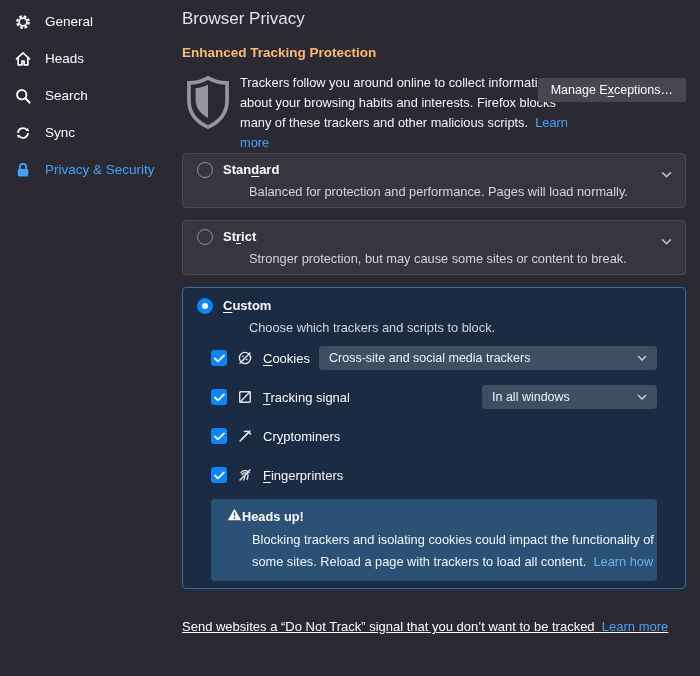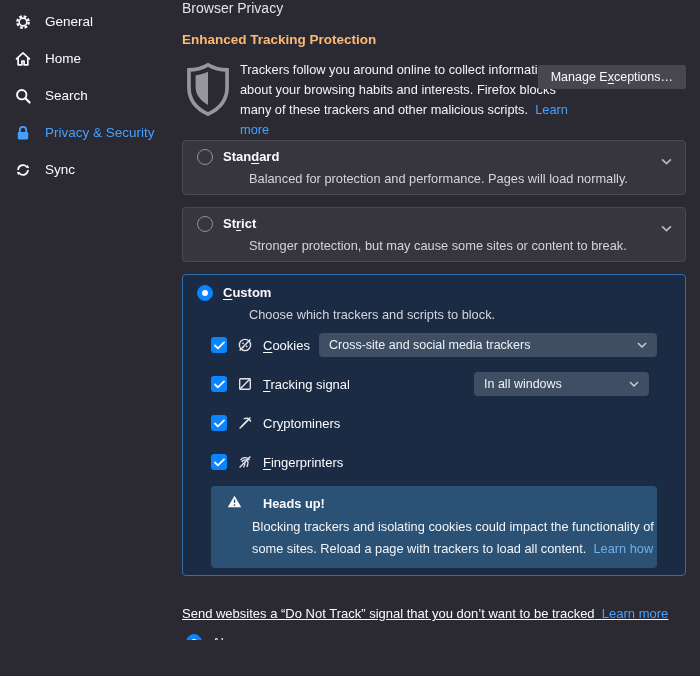--- a/index.html
+++ b/index.html
@@ -11,21 +11,21 @@
   }
   
   .sidebar { position:absolute; left:0; top:0; width:182px; padding-top:3px; }
   .side-item { display:flex; align-items:center; gap:13px; height:37px; padding-left:14px;
                font-size:13.5px; color:#fbfbfe; cursor:pointer; }
   .side-item.selected { color:#45a1ff; }
   .side-icon { width:18px; height:18px; flex:0 0 18px; display:flex; align-items:center; justify-content:center; }
   .side-icon svg { width:18px; height:18px; }
   
   .main { position:absolute; left:182px; top:0; width:504px; }
-  .page-title { font-size:14px; font-weight:400; color:#e2e2e7; }
+  .page-title { font-size:17px; font-weight:400; color:#e2e2e7; margin-top:9px; }
   .etp-heading { font-size:13.5px; font-weight:700; margin-top:16px; color:#fdba74; }
   .etp-row { position:relative; margin-top:13px; height:61px; }
   .shield-wrap { position:absolute; left:2px; top:1px; }
   .etp-text { margin-left:58px; width:344px; font-size:12.8px; line-height:20px; color:#f3f3f6; }
   a.link { color:#45a1ff; text-decoration:none; cursor:pointer; }
   .manage-btn { position:absolute; right:0; top:5px; background:#47474f; color:#fbfbfe;
                 font-size:12.5px; padding:5px 13px; border:none; border-radius:2px;
                 font-family:inherit; cursor:pointer; }
   u { text-decoration:underline; text-underline-offset:2px; }
   
@@ -50,24 +50,24 @@
   .checkbox { width:16px; height:16px; border-radius:3px; background:#0a84ff; flex:0 0 16px;
               display:flex; align-items:center; justify-content:center; cursor:pointer; }
   .opt-icon { width:16px; height:16px; margin-left:10px; color:#e4e4ea; flex:0 0 16px; }
   .opt-icon svg { width:16px; height:16px; display:block; }
   .opt-label { margin-left:10px; font-size:13px; }
   .select { position:absolute; top:0; height:24px; background:#404e63; border-radius:4px;
             color:#eef2f7; font-size:12.5px; display:flex; align-items:center;
             justify-content:space-between; padding:0 10px; cursor:pointer; }
   .select .box-chevron-inline { color:#c6cdd8; margin-left:12px; display:flex; }
   .select.sel-cookies { left:108px; right:0; }
-  .select.sel-tracking { right:8px; width:175px; }
+  .select.sel-tracking { right:0; width:175px; }
   
   .warn-box { margin-top:12px; background:#2b5174; border-radius:4px; padding:8px 16px 8px 16px; }
-  .warn-head { display:flex; align-items:center; gap:21px; height:18px; }
+  .warn-head { display:flex; align-items:center; gap:0; height:18px; }
   .warn-title { font-size:12.8px; font-weight:700; }
   .warn-text { margin:4px 0 0 25px; width:414px; font-size:12.8px; line-height:22px; color:#f2f5f9; }
   .warn-text a.link { color:#6fb1ea; }
   
   .dnt { margin-top:30px; }
   .dnt-label-row { font-size:13px;text-decoration:underline; }
   .dnt-radio-row { position:relative; display:flex; align-items:center; margin-top:13px; padding-left:30px; height:16px; }
   .dnt-radio-row + .dnt-radio-row { margin-top:8px; }
   .dnt-radio-row .radio { left:4px; }
   .dnt-opt-label { font-size:13px; }
@@ -87,50 +87,50 @@
       </span>
       <span>General</span>
     </div>
     <div class="side-item">
       <span class="side-icon">
         <svg viewBox="0 0 20 20">
             <path d="M2.8 9.8 10 3.2l7.2 6.6" fill="none" stroke="currentColor" stroke-width="1.9" stroke-linecap="round" stroke-linejoin="round"></path>
             <path d="M4.6 9v7.5h4.2v-4.3h2.4v4.3h4.2V9" fill="none" stroke="currentColor" stroke-width="1.9" stroke-linejoin="round"></path>
           </svg>
       </span>
-      <span>Home</span>
+      <span>Heads</span>
     </div>
     <div class="side-item">
       <span class="side-icon">
         <svg viewBox="0 0 20 20">
             <circle cx="8.6" cy="8.6" r="5.2" fill="none" stroke="currentColor" stroke-width="2.1"></circle>
             <line x1="12.6" y1="12.6" x2="17.3" y2="17.3" stroke="currentColor" stroke-width="2.4" stroke-linecap="round"></line>
           </svg>
       </span>
       <span>Search</span>
-    </div>
-    <div class="side-item selected">
-      <span class="side-icon">
-        <svg viewBox="0 0 20 20">
-            <path d="M6.5 9V6.8a3.5 3.5 0 0 1 7 0V9" fill="none" stroke="currentColor" stroke-width="2"></path>
-            <rect x="4.2" y="8.8" width="11.6" height="8.4" rx="1.6" fill="currentColor"></rect>
-          </svg>
-      </span>
-      <span>Privacy &amp; Security</span>
     </div>
     <div class="side-item">
       <span class="side-icon">
         <svg viewBox="0 0 20 20">
             <path d="M15.5 10a5.5 5.5 0 0 1-9.6 3.6" fill="none" stroke="currentColor" stroke-width="1.9"></path>
             <path d="M4.5 10a5.5 5.5 0 0 1 9.6-3.6" fill="none" stroke="currentColor" stroke-width="1.9"></path>
             <path d="M3.2 12 6.9 12.4 4.7 15.8z" fill="currentColor"></path>
             <path d="M16.8 8 13.1 7.6 15.3 4.2z" fill="currentColor"></path>
           </svg>
       </span>
       <span>Sync</span>
+    </div>
+    <div class="side-item selected">
+      <span class="side-icon">
+        <svg viewBox="0 0 20 20">
+            <path d="M6.5 9V6.8a3.5 3.5 0 0 1 7 0V9" fill="none" stroke="currentColor" stroke-width="2"></path>
+            <rect x="4.2" y="8.8" width="11.6" height="8.4" rx="1.6" fill="currentColor"></rect>
+          </svg>
+      </span>
+      <span>Privacy &amp; Security</span>
     </div>
   </nav>
 
   <main class="main">
 
     <h1 class="page-title">Browser Privacy</h1>
 
     <h2 class="etp-heading">Enhanced Tracking Protection</h2>
 
     <div class="etp-row">

